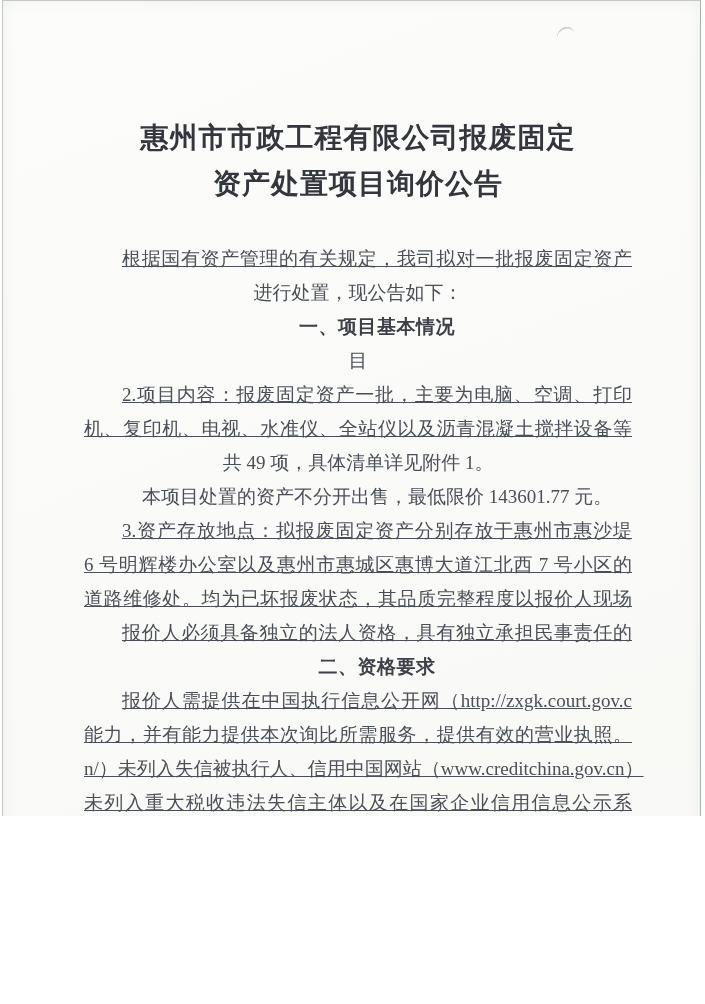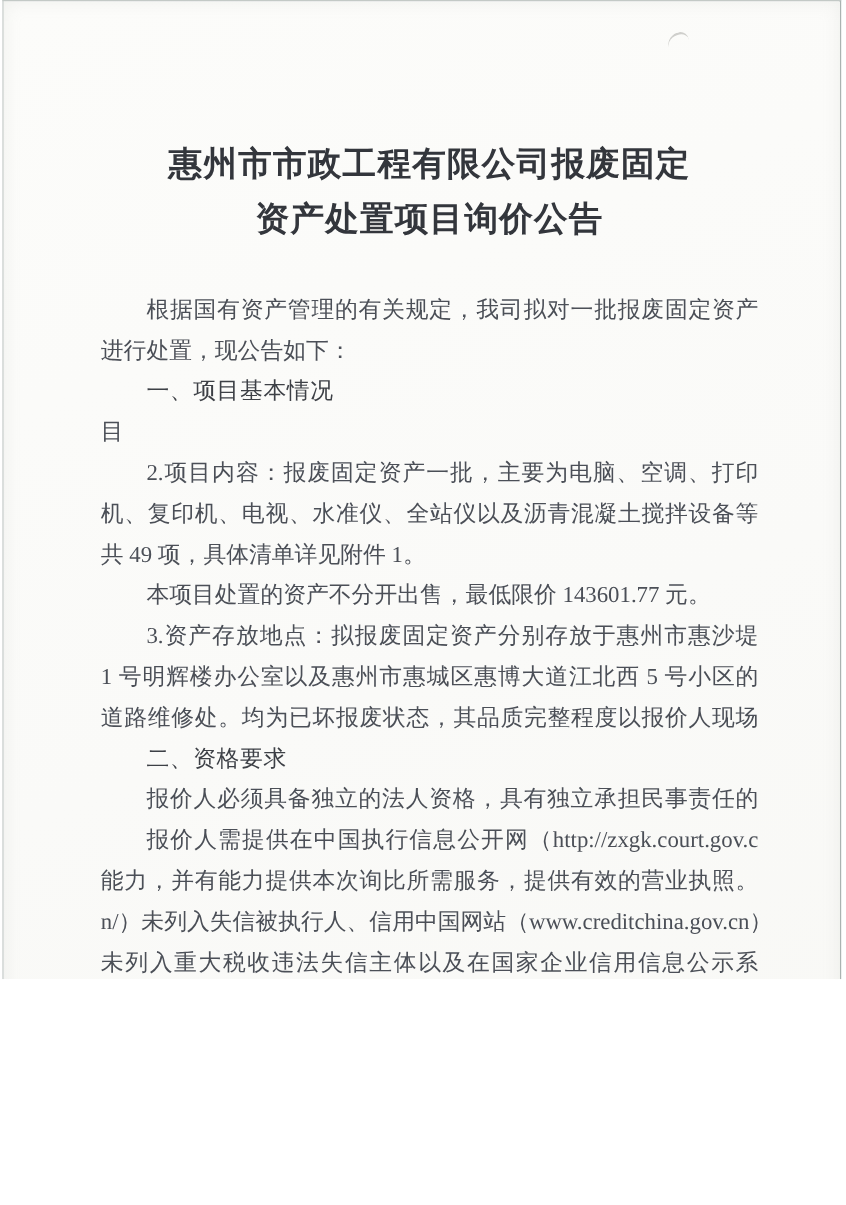--- a/index.html
+++ b/index.html
@@ -47,30 +47,31 @@
     left: 81px;
     top: 241px;
     width: 548px;
     font-size: 19px;
     color: #4b4f57;
   }
   .line {
     height: 34px;
     line-height: 34px;
     white-space: nowrap;
-    text-align: left;
+    text-align: center;
   }
   .ind { text-indent: 2em; }
   .j {
     text-align: justify;
     text-align-last: justify;
+    text-decoration: underline;
   }
   .hei {
     font-family: "Liberation Sans", "DejaVu Sans", sans-serif;
-    font-weight: normal;
+    font-weight: bold;
     color: #3d4046;
     letter-spacing: 0.5px;
   }
   
   .pen-mark {
     position: absolute;
     left: 553px;
     top: 26px;
     width: 18px;
     height: 9px;
@@ -95,23 +96,23 @@
     <div class="body-block">
       <div class="line ind j">根据国有资产管理的有关规定，我司拟对一批报废固定资产</div>
       <div class="line">进行处置，现公告如下：</div>
       <div class="line ind hei">一、项目基本情况</div>
       <div class="line">目</div>
       <div class="line ind j">2.项目内容：报废固定资产一批，主要为电脑、空调、打印</div>
       <div class="line j">机、复印机、电视、水准仪、全站仪以及沥青混凝土搅拌设备等</div>
       <div class="line">共 49 项，具体清单详见附件 1。</div>
       <div class="line ind">本项目处置的资产不分开出售，最低限价 143601.77 元。</div>
       <div class="line ind j">3.资产存放地点：拟报废固定资产分别存放于惠州市惠沙堤</div>
-      <div class="line j">1 号明辉楼办公室以及惠州市惠城区惠博大道江北西 5 号小区的</div>
+      <div class="line j">6 号明辉楼办公室以及惠州市惠城区惠博大道江北西 7 号小区的</div>
       <div class="line j">道路维修处。均为已坏报废状态，其品质完整程度以报价人现场</div>
+      <div class="line ind j">报价人必须具备独立的法人资格，具有独立承担民事责任的</div>
       <div class="line ind hei">二、资格要求</div>
-      <div class="line ind j">报价人必须具备独立的法人资格，具有独立承担民事责任的</div>
       <div class="line ind j">报价人需提供在中国执行信息公开网（http://zxgk.court.gov.c</div>
       <div class="line j">能力，并有能力提供本次询比所需服务，提供有效的营业执照。</div>
       <div class="line j">n/）未列入失信被执行人、信用中国网站（www.creditchina.gov.cn）</div>
       <div class="line j">未列入重大税收违法失信主体以及在国家企业信用信息公示系</div>
     </div>
   </div>
 </div>
 
 </body></html>

